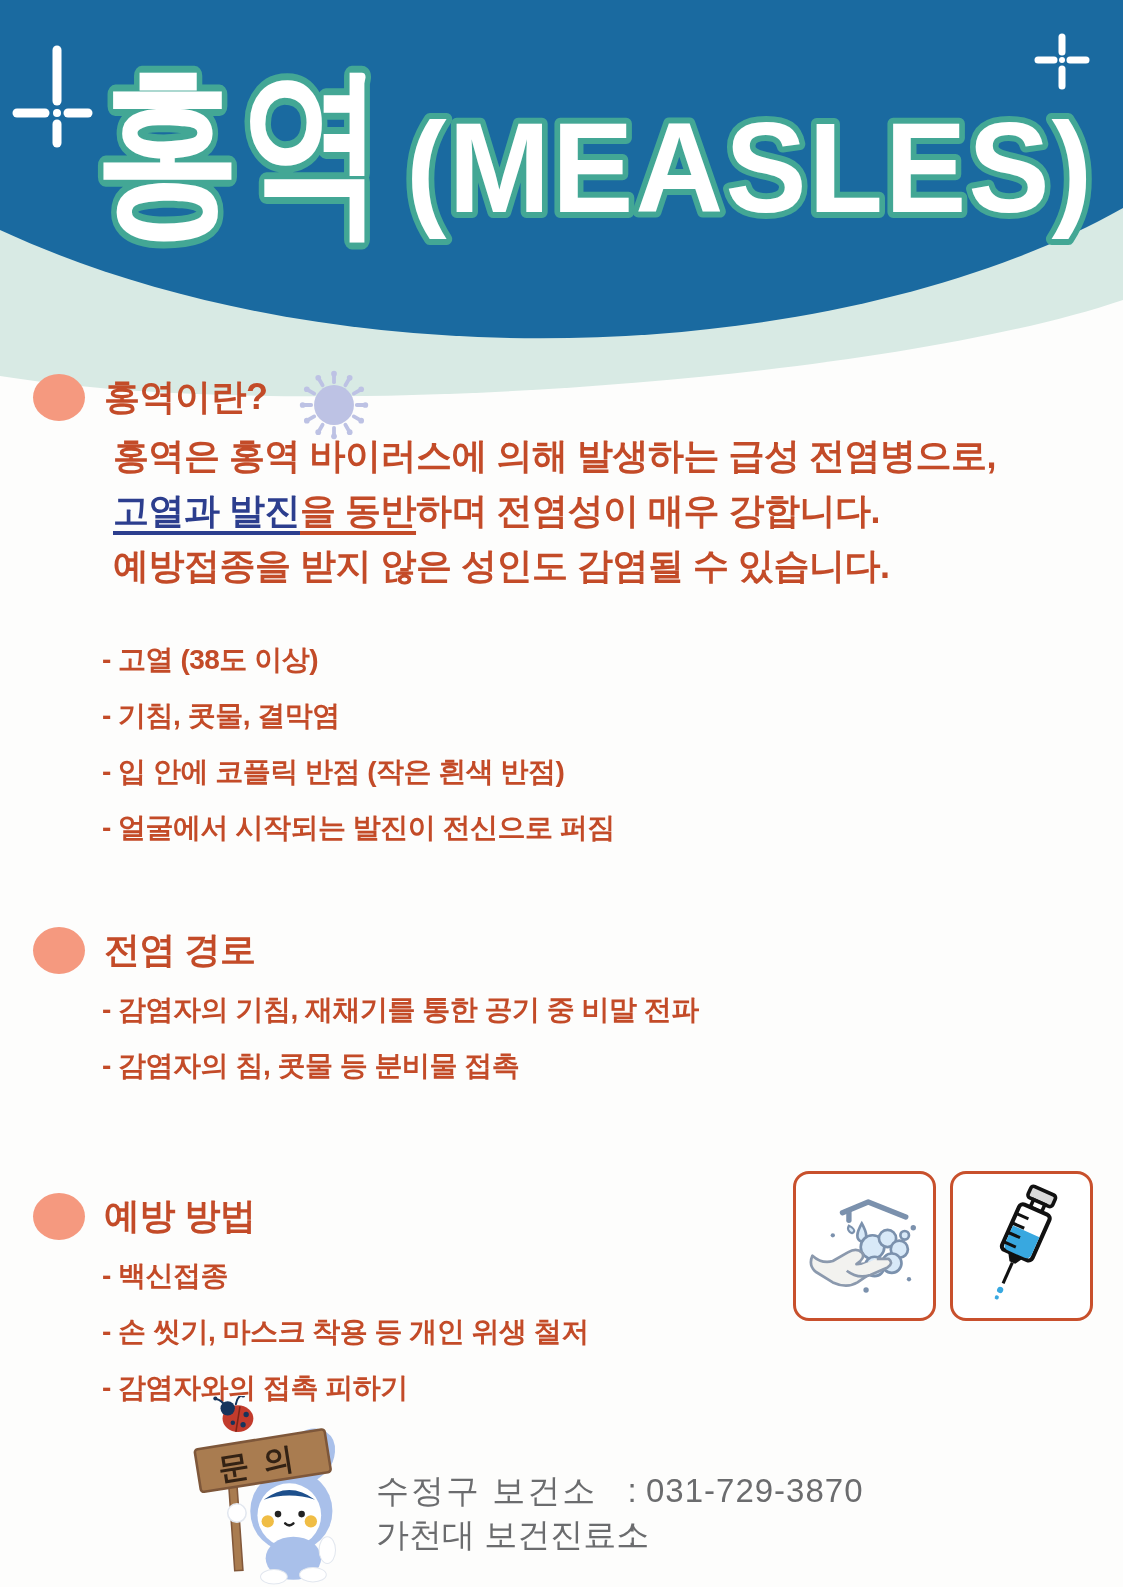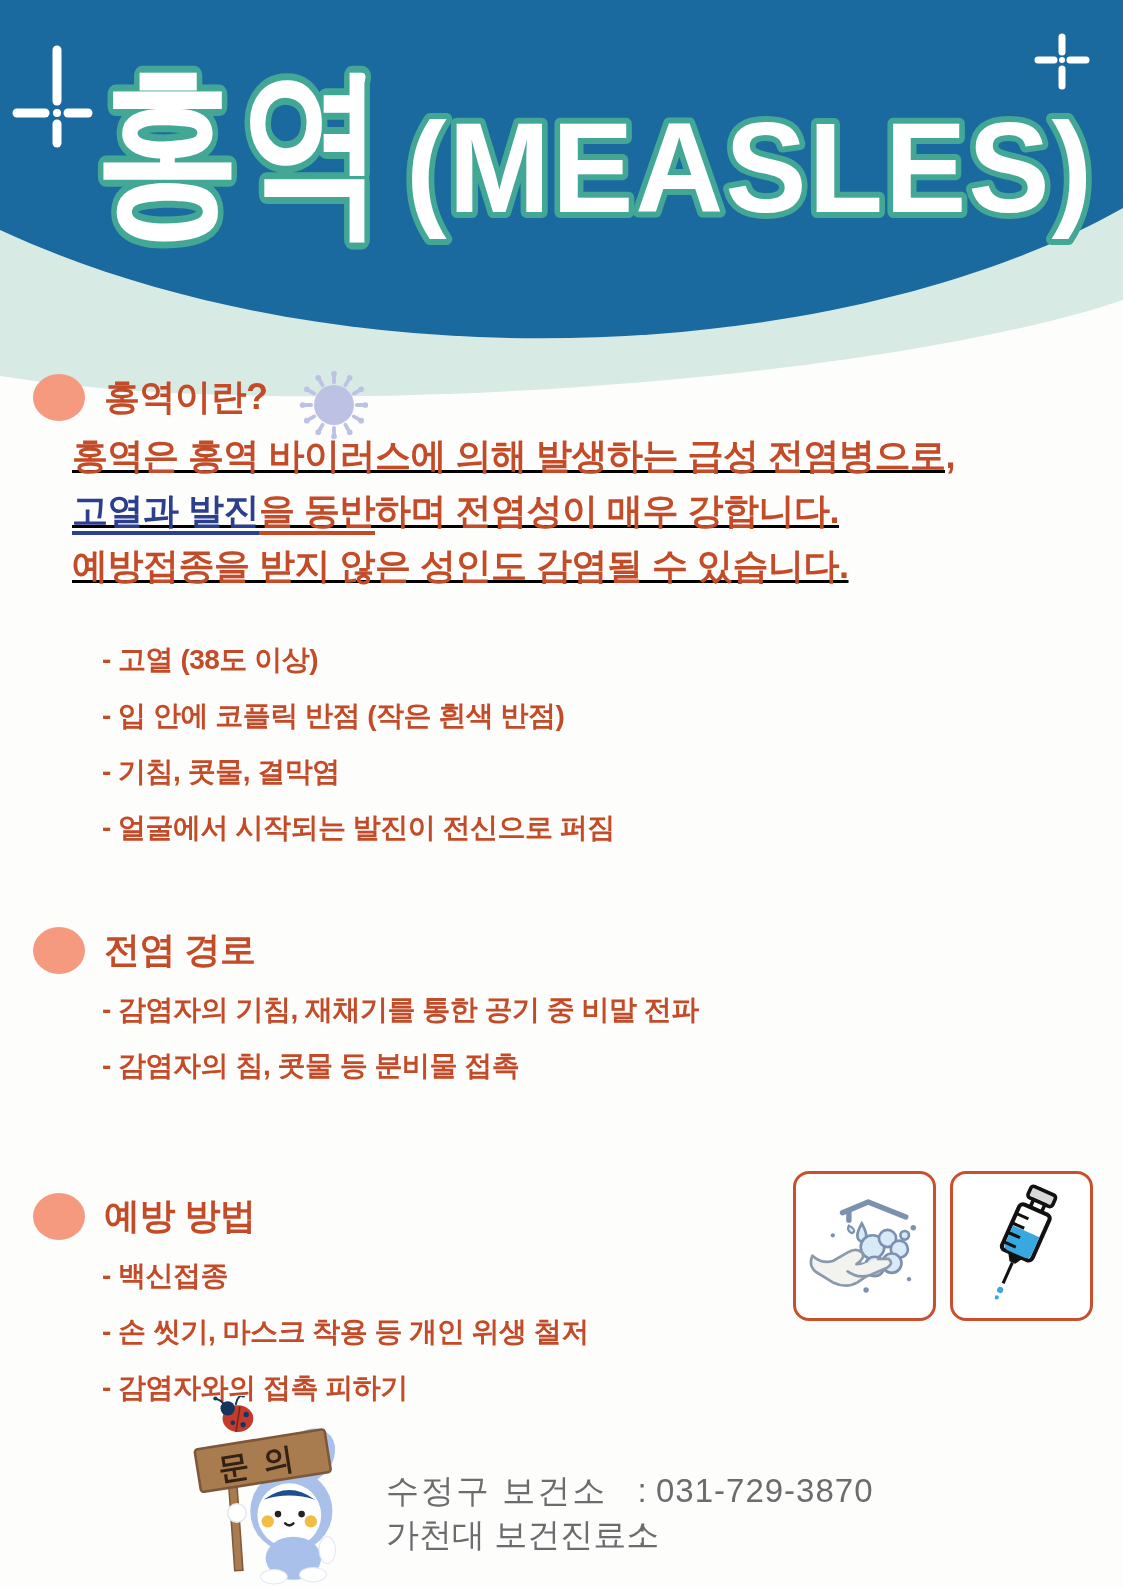--- a/index.html
+++ b/index.html
@@ -36,21 +36,21 @@
   .section{position:absolute;left:33px;}
   .sec-head{display:flex;align-items:center;height:50px;}
   .bullet{
     width:52px;height:47px;border-radius:50%;flex:0 0 auto;
     background:var(--bullet-salmon,#f5997f);margin-right:19px;
   }
   .sec-title{
     font-size:36px;font-weight:bold;color:var(--accent-orange,#c34b28);
     letter-spacing:-0.5px;line-height:50px;white-space:nowrap;
   }
-  .para{margin:6px 0 0 39px;text-decoration:underline;}
+  .para{margin:6px 0 0 80px;}
   .para .line{
     font-size:36px;font-weight:bold;color:var(--accent-orange,#c34b28);
     line-height:55px;letter-spacing:-0.5px;white-space:nowrap;
   }
   .items{margin:7px 0 0 69px;}
   .item{
     font-size:28px;font-weight:bold;color:var(--accent-orange,#c34b28);
     line-height:56px;letter-spacing:-0.5px;white-space:nowrap;
   }
   .em-navy{
@@ -60,21 +60,21 @@
   .em-orange{
     text-decoration:underline;text-decoration-thickness:4px;text-underline-offset:8px;
   }
   .virus-wrap{position:absolute;left:296px;top:366px;width:76px;height:78px;}
   .icon-boxes{position:absolute;left:793px;top:1171px;display:flex;gap:14px;}
   .icon-box{
     width:143px;height:150px;background:#ffffff;border:3px solid var(--box-border,#c8502c);
     border-radius:16px;box-sizing:border-box;display:flex;align-items:center;justify-content:center;
   }
   .footer-mascot{position:absolute;left:190px;top:1396px;width:176px;height:190px;}
-  .contacts{position:absolute;left:386px;top:1469px;}
+  .contacts{position:absolute;left:376px;top:1469px;}
   .contact-row{
     display:flex;align-items:baseline;height:44px;
     font-size:33px;color:var(--contact-gray,#6b6c6e);font-weight:500;
   }
   .c-name{display:inline-block;width:242px;letter-spacing:2px;white-space:nowrap;}
   .c-sep{display:inline-block;width:28px;text-align:center;}
   .c-phone{letter-spacing:1px;white-space:nowrap;text-align:right;}
 </style>
 </head>
 <body>
@@ -147,22 +147,22 @@
         <circle cx="56.5" cy="11.4" r="3"></circle>
           <circle cx="68.6" cy="23.4" r="3"></circle>
         <circle cx="40" cy="40" r="21"></circle>
       </g>
     </svg>
   </div>
 
   <div class="section" style="top:625px;">
     <div class="items">
       <div class="item">- 고열 (38도 이상)</div>
+      <div class="item">- 기침, 콧물, 결막염</div>
       <div class="item">- 입 안에 코플릭 반점 (작은 흰색 반점)</div>
-      <div class="item">- 기침, 콧물, 결막염</div>
       <div class="item">- 얼굴에서 시작되는 발진이 전신으로 퍼짐</div>
     </div>
   </div>
 
   <div class="section" style="top:925px;">
     <div class="sec-head">
       <div class="bullet"></div>
       <div class="sec-title">전염 경로</div>
     </div>
     <div class="items">

